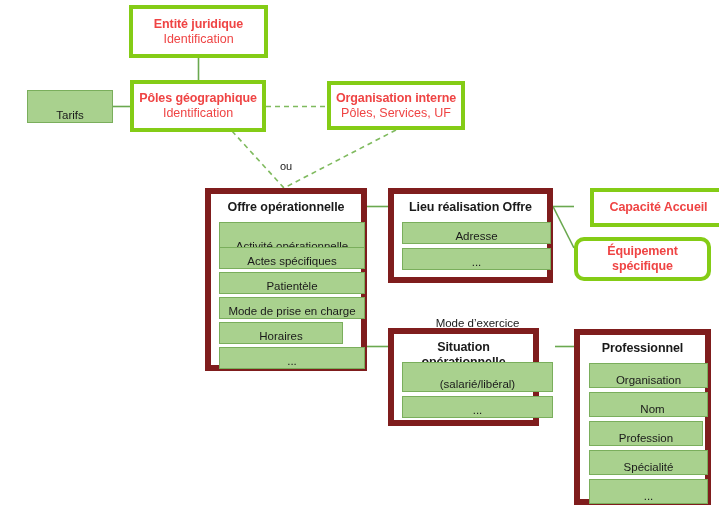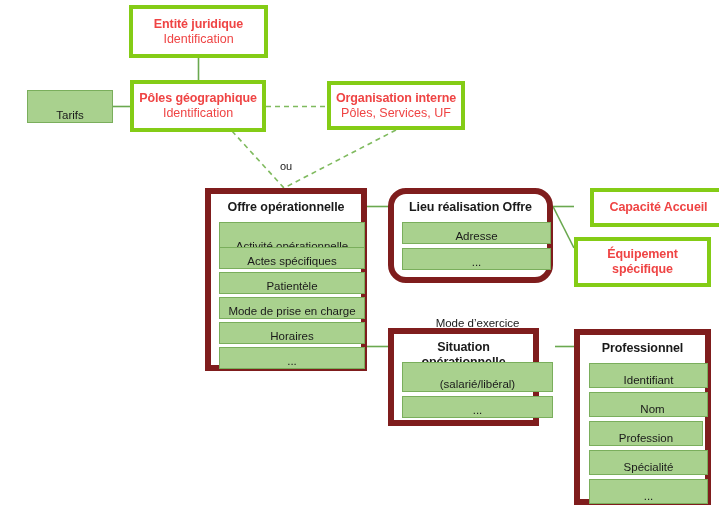--- a/index.html
+++ b/index.html
@@ -150,62 +150,62 @@
     </div>
     <div class="chip" style="left:8px; top:53px; width:146px; height:22px;">
       <span>Actes spécifiques</span>
     </div>
     <div class="chip" style="left:8px; top:78px; width:146px; height:22px;">
       <span>Patientèle</span>
     </div>
     <div class="chip" style="left:8px; top:103px; width:146px; height:22px;">
       <span>Mode de prise en charge</span>
     </div>
-    <div class="chip" style="left:8px; top:128px; width:146px; height:22px;">
+    <div class="chip" style="left:8px; top:128px; width:124px; height:22px;">
       <span>Horaires</span>
     </div>
     <div class="chip" style="left:8px; top:153px; width:146px; height:22px;">
       <span>...</span>
     </div>
   </div>
 
-  <div class="group" style="left:388px; top:188px; width:165px; height:95px;border-radius:18px;">
+  <div class="group" style="left:388px; top:188px; width:165px; height:95px;">
     <div class="grp-title" style="top:6px;">Lieu réalisation Offre</div>
     <div class="chip" style="left:8px; top:28px; width:149px; height:22px;">
       <span>Adresse</span>
     </div>
     <div class="chip" style="left:8px; top:54px; width:149px; height:22px;">
       <span>...</span>
     </div>
   </div>
 
   <div class="node" style="left:574px; top:188px; width:137px; height:39px;margin-left:16px;">
     <div class="title">Capacité Accueil</div>
   </div>
 
-  <div class="node" style="left:574px; top:237px; width:137px; height:50px;">
+  <div class="node" style="left:574px; top:237px; width:137px; height:44px;border-radius:10px;">
     <div class="title">Équipement</div>
     <div class="title">spécifique</div>
   </div>
 
   <div class="group" style="left:388px; top:328px; width:151px; height:98px;">
     <div class="grp-title" style="top:6px;">Situation opérationnelle</div>
     <div class="chip" style="left:8px; top:28px; width:151px; height:30px;gap:48px;">
       <span>Mode d’exercice</span>
       <span>(salarié/libéral)</span>
     </div>
     <div class="chip" style="left:8px; top:62px; width:151px; height:22px;">
       <span>...</span>
     </div>
   </div>
 
   <div class="group" style="left:574px; top:329px; width:137px; height:176px;">
     <div class="grp-title" style="top:6px;">Professionnel</div>
     <div class="chip" style="left:9px; top:28px; width:119px; height:25px;">
-      <span>Identifiant</span>
+      <span>Organisation</span>
     </div>
     <div class="chip" style="left:9px; top:57px; width:119px; height:25px;padding-left:8px;">
       <span>Nom</span>
     </div>
     <div class="chip" style="left:9px; top:86px; width:114px; height:25px;">
       <span>Profession</span>
     </div>
     <div class="chip" style="left:9px; top:115px; width:119px; height:25px;">
       <span>Spécialité</span>
     </div>

